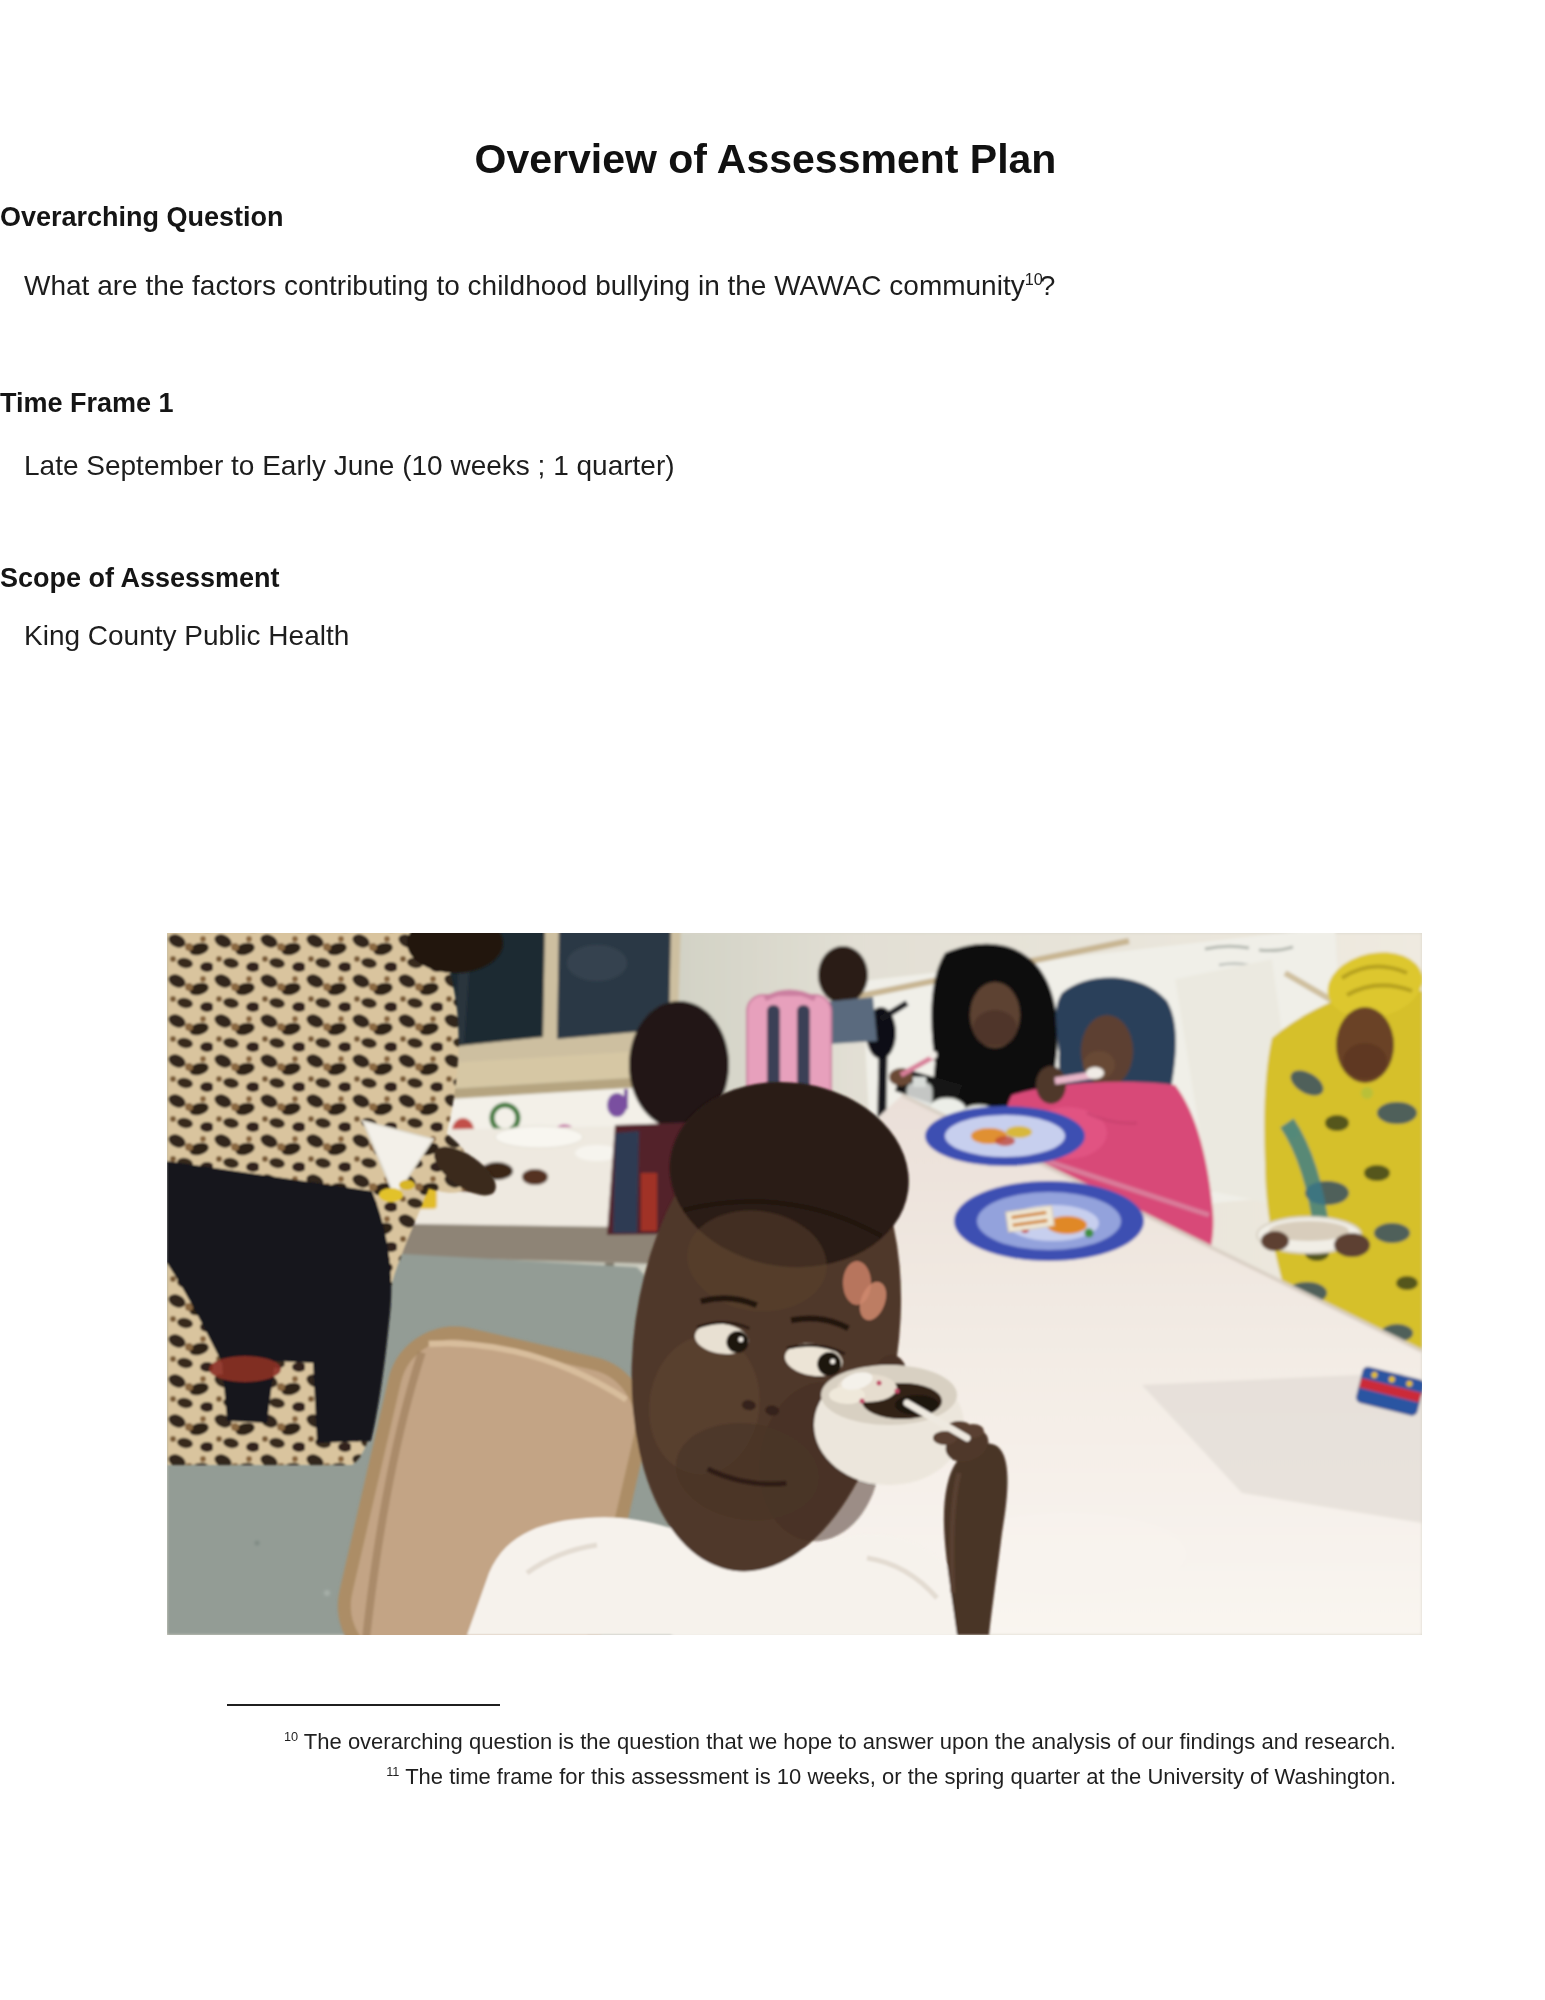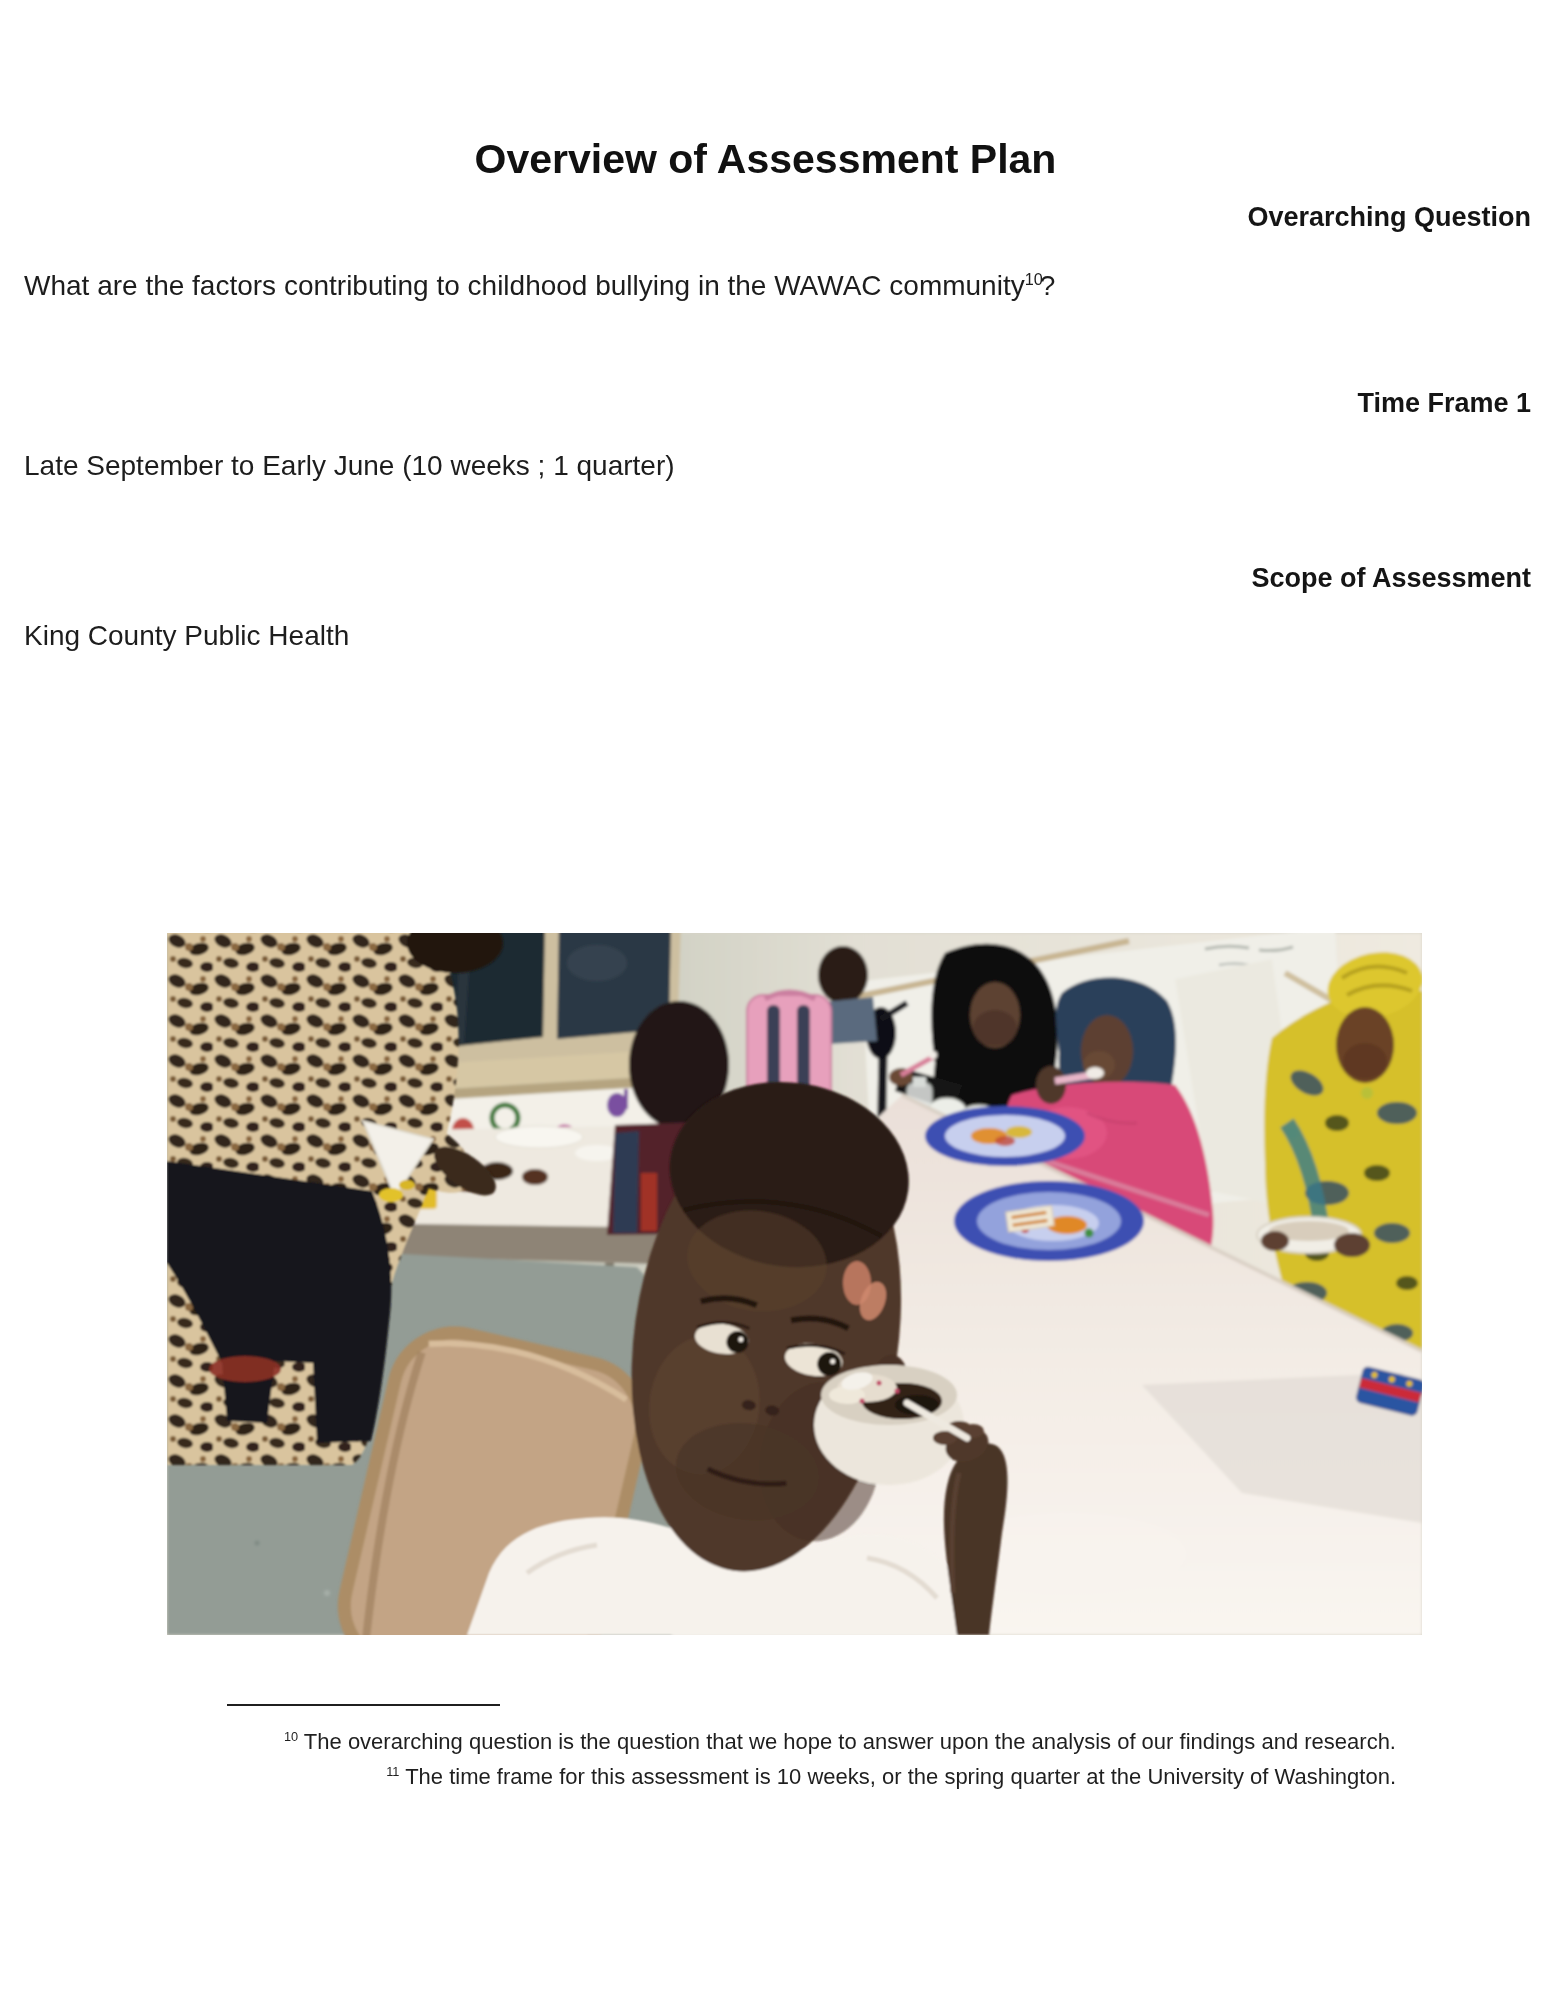--- a/index.html
+++ b/index.html
@@ -5,21 +5,21 @@
   html,body{margin:0;padding:0;background:#ffffff;}
   .page{
     position:relative;width:1531px;height:2000px;background:#ffffff;
     font-family:"Liberation Sans", sans-serif;color:#1b1b1b;overflow:hidden;
   }
   .doc-title{
     position:absolute;top:136px;left:0;width:100%;text-align:center;
     font-size:41px;font-weight:bold;color:#111;
   }
   .h-sub{
-    position:absolute;left:0;width:100%;text-align:right;
+    position:absolute;left:0;width:100%;text-align:left;
     font-size:27px;font-weight:bold;color:#151515;
   }
   .body-line{
     position:absolute;left:0;width:100%;
     font-size:28px;font-weight:normal;color:#1d1d1d;margin-left:24px;
   }
   .pos-overarching{top:202px;}
   .pos-question{top:270px;}
   .pos-timeframe{top:388px;}
   .pos-latemarch{top:450px;}

